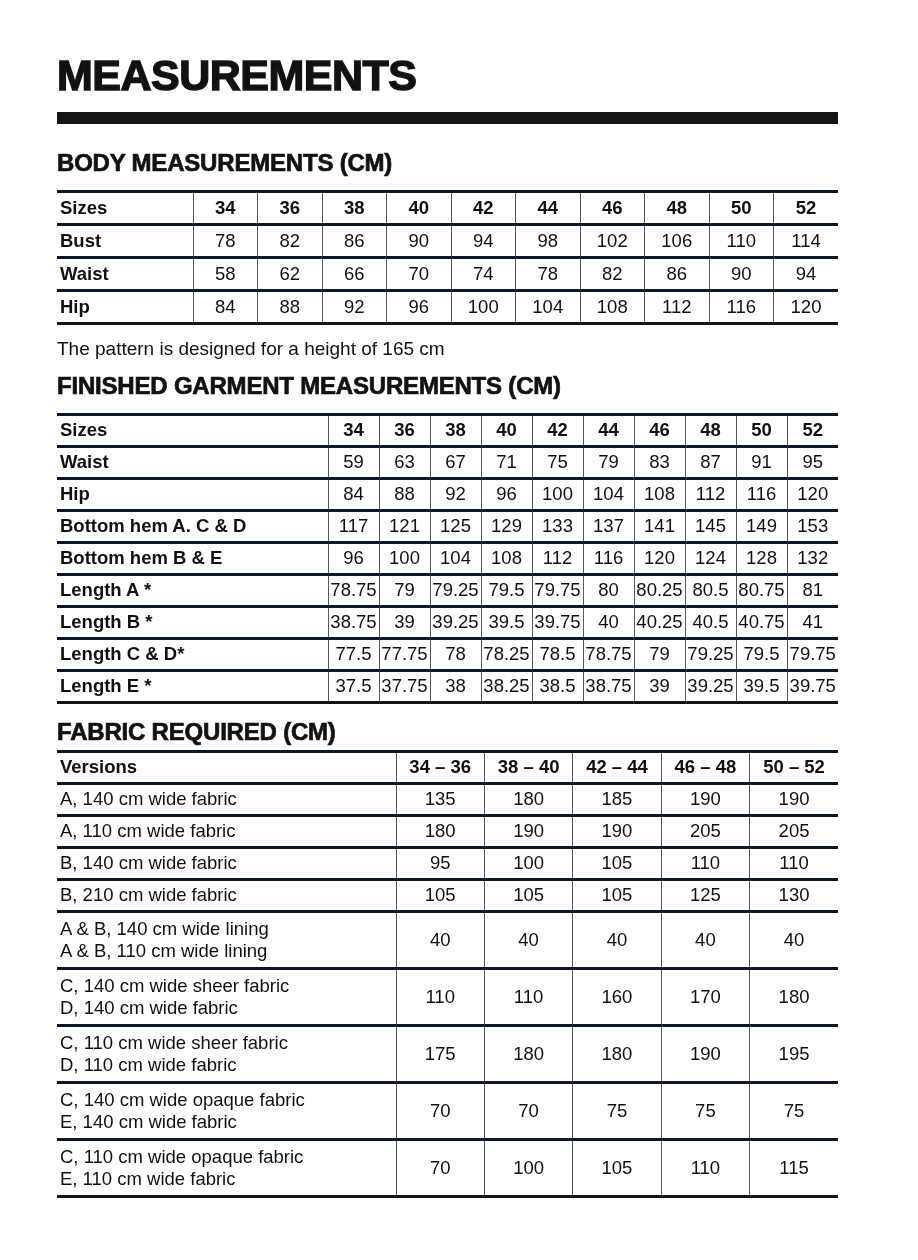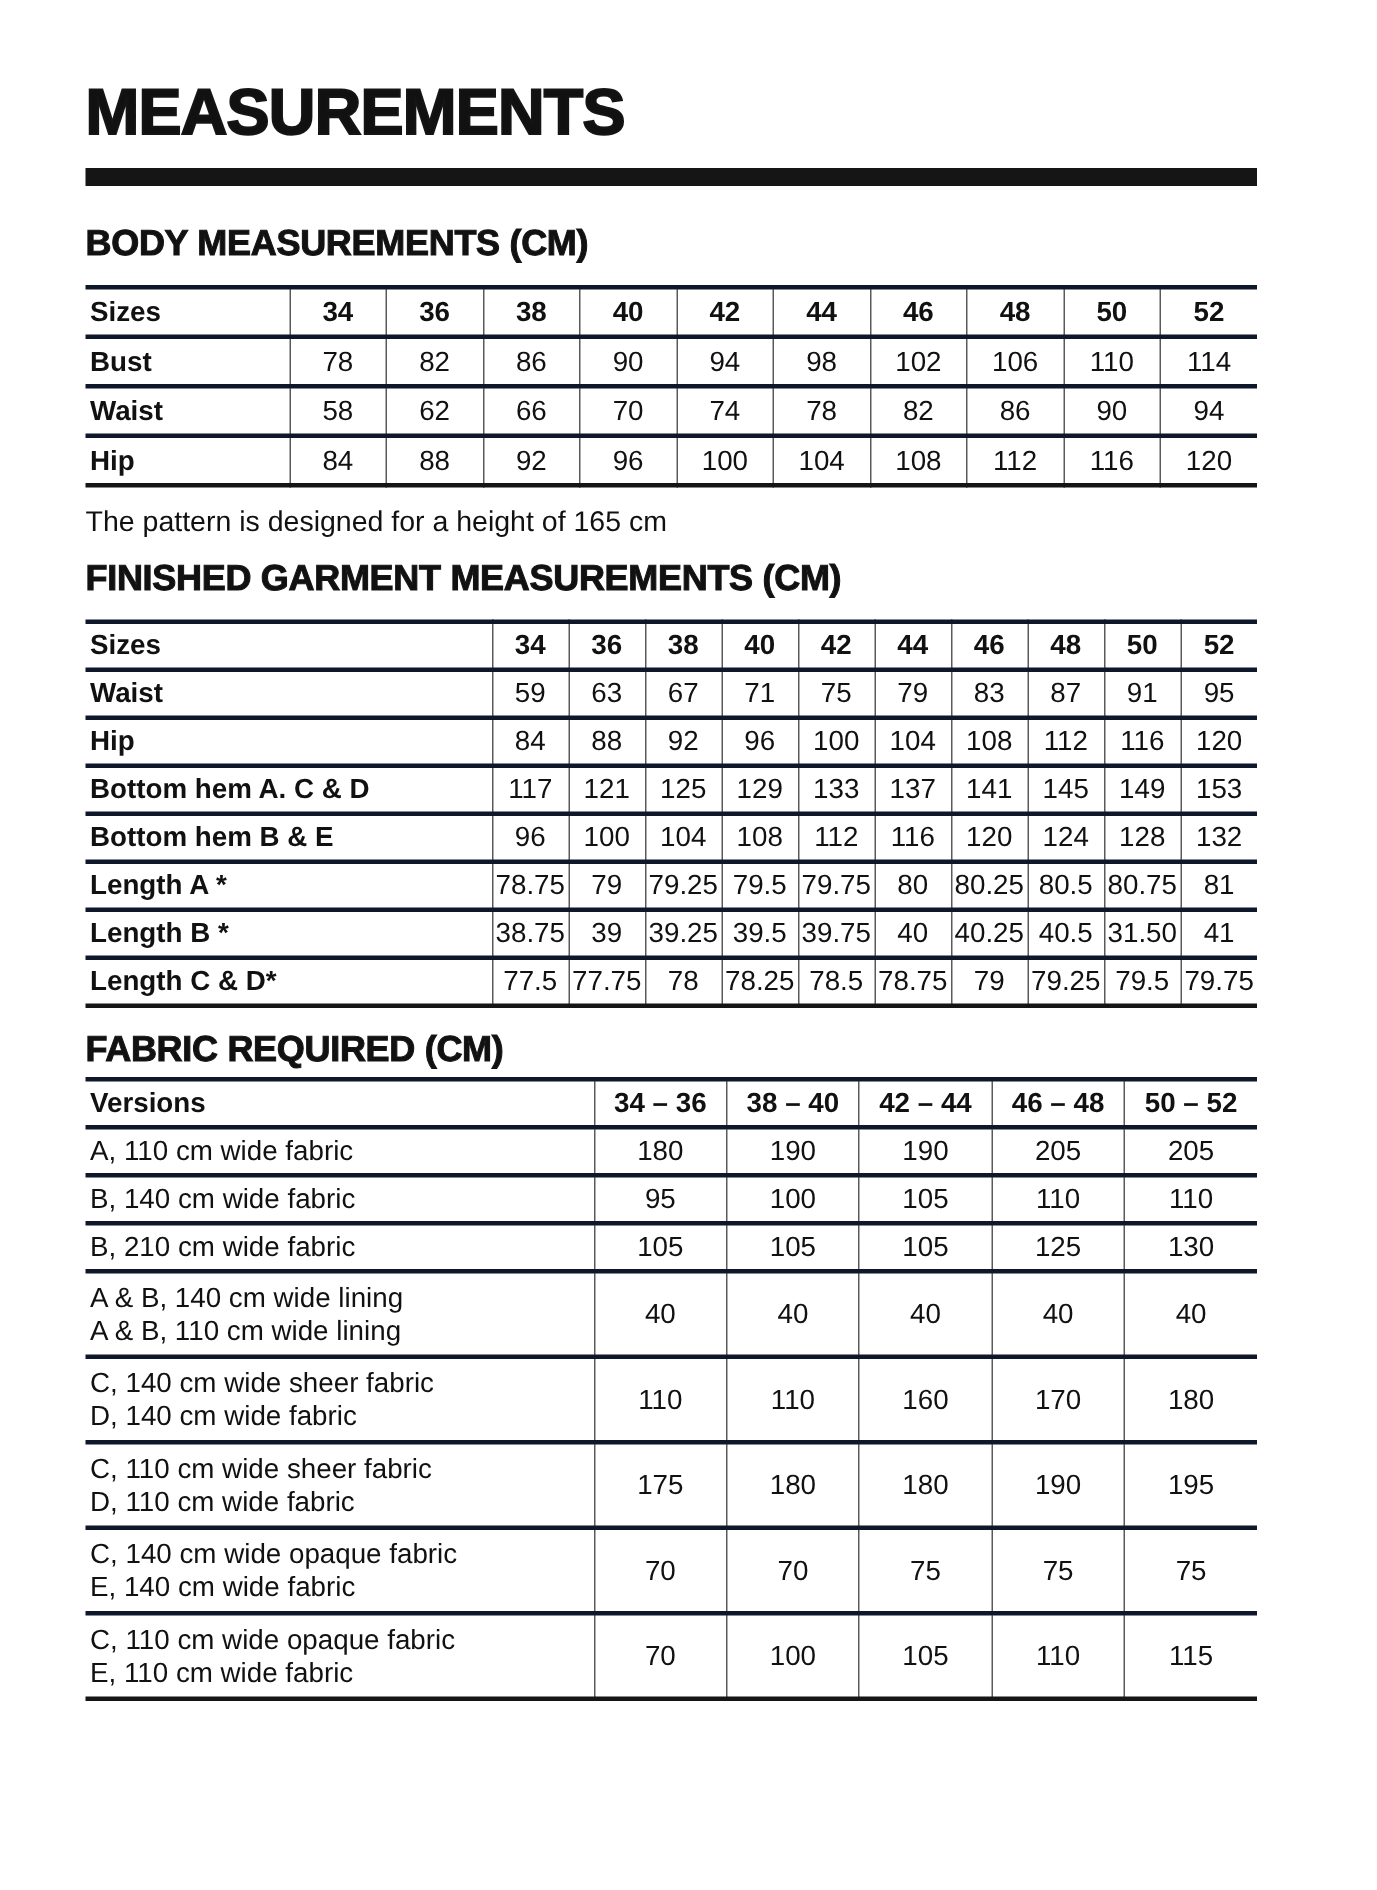--- a/index.html
+++ b/index.html
@@ -245,36 +245,49 @@
           <tr>
             <td class="lbl">Length B *</td>
             <td>38.75</td>
             <td>39</td>
             <td>39.25</td>
             <td>39.5</td>
             <td>39.75</td>
             <td>40</td>
             <td>40.25</td>
             <td>40.5</td>
-            <td>31.50</td>
+            <td>40.75</td>
             <td>41</td>
           </tr>
           <tr>
             <td class="lbl">Length C &amp; D*</td>
             <td>77.5</td>
             <td>77.75</td>
             <td>78</td>
             <td>78.25</td>
             <td>78.5</td>
             <td>78.75</td>
             <td>79</td>
             <td>79.25</td>
             <td>79.5</td>
             <td>79.75</td>
           </tr>
+          <tr>
+            <td class="lbl">Length E *</td>
+            <td>37.5</td>
+            <td>37.75</td>
+            <td>38</td>
+            <td>38.25</td>
+            <td>38.5</td>
+            <td>38.75</td>
+            <td>39</td>
+            <td>39.25</td>
+            <td>39.5</td>
+            <td>39.75</td>
+          </tr>
         </tbody>
     </table>
 
 
     <div class="section-heading" id="heading-fabric">FABRIC REQUIRED (CM)</div>
 
     <table id="fabric-table">
       <colgroup>
           <col style="width:339px">
         <col span="5" style="width:88.4px">
@@ -285,20 +298,30 @@
             <th>34 – 36</th>
             <th>38 – 40</th>
             <th>42 – 44</th>
             <th>46 – 48</th>
             <th>50 – 52</th>
           </tr>
         </thead>
       <tbody>
           <tr>
             <td class="lbl">
+              <div>A, 140 cm wide fabric</div>
+            </td>
+            <td>135</td>
+            <td>180</td>
+            <td>185</td>
+            <td>190</td>
+            <td>190</td>
+          </tr>
+          <tr>
+            <td class="lbl">
               <div>A, 110 cm wide fabric</div>
             </td>
             <td>180</td>
             <td>190</td>
             <td>190</td>
             <td>205</td>
             <td>205</td>
           </tr>
           <tr>
             <td class="lbl">

